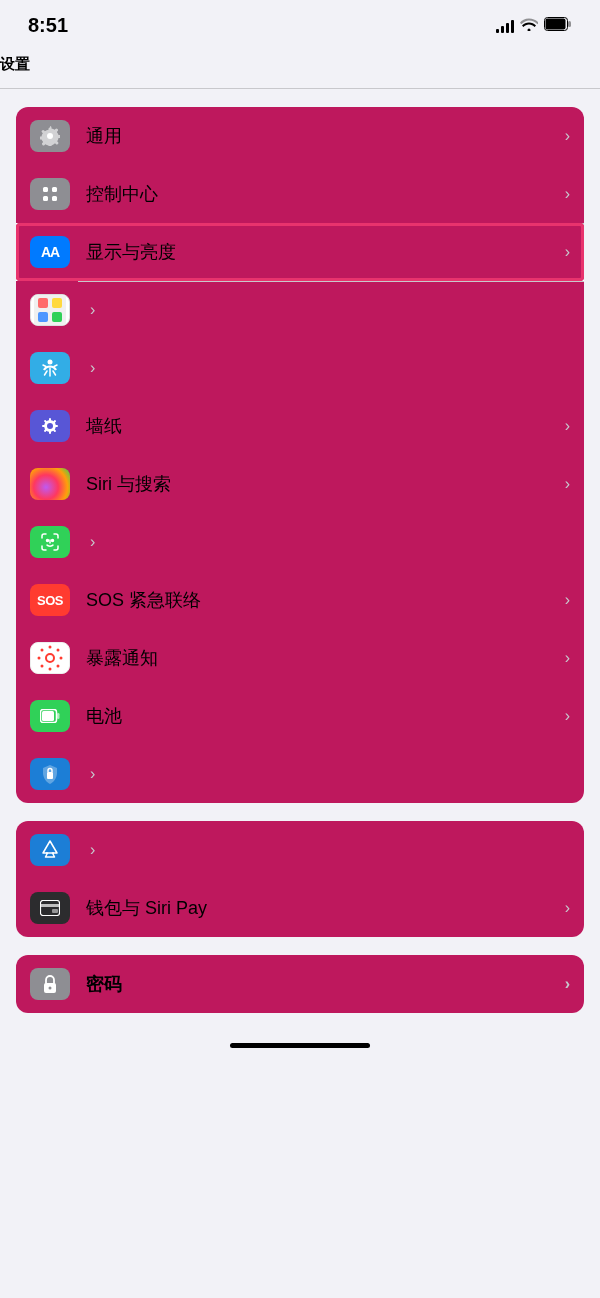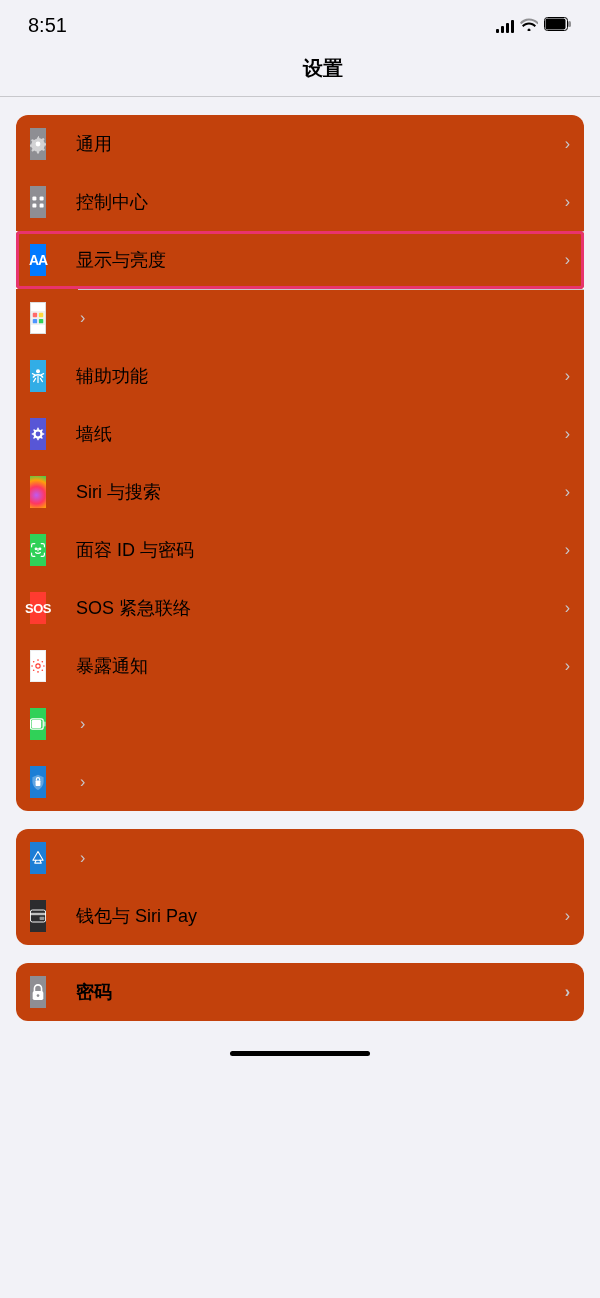--- a/index.html
+++ b/index.html
@@ -16,21 +16,21 @@
     
     .status-bar {
       display: flex;
       justify-content: space-between;
       align-items: center;
       padding: 14px 28px 8px 28px;
       background: #f2f2f7;
     }
     .status-time {
       font-size: 20px;
-      font-weight: 400;
+      font-weight: 700;
       color: #000;
     }
     .status-icons {
       display: flex;
       align-items: center;
       gap: 6px;
     }
     .signal-bars {
       display: flex;
       align-items: flex-end;
@@ -38,42 +38,41 @@
       height: 14px;
     }
     .signal-bar {
       width: 3px;
       background: #000;
       border-radius: 1px;
     }
 
     
     .page-title {
-      text-align: center;
-      font-size: 20px;
+      text-align: left;
+      font-size: 15px;
       font-weight: 600;
       color: #000;
       padding: 10px 0 14px 0;
       background: #f2f2f7;
-      margin-left: 46px;
     }
 
     
     .settings-group {
       background: #fff;
       border-radius: 12px;
       margin: 18px 16px;
       overflow: hidden;
     }
 
     .settings-row {
       display: flex;
       align-items: center;
       padding: 10px 14px 10px 14px;
-      background: #c2410c;
+      background: #be185d;
       position: relative;
       cursor: pointer;
       min-height: 58px;
     }
     .settings-row:not(:last-child)::after {
       content: '';
       position: absolute;
       bottom: 0;
       left: 62px;
       right: 0;
@@ -83,27 +82,27 @@
 
     
     .settings-row.highlighted {
       outline: 3px solid #e8336d;
       outline-offset: -3px;
       border-radius: 4px;
       z-index: 2;
     }
 
     .row-icon {
-      width: 16px;
+      width: 40px;
       height: 32px;
-      border-radius: 0;
+      border-radius: 8px;
       display: flex;
       align-items: center;
       justify-content: center;
-      margin-right: 30px;
+      margin-right: 16px;
       flex-shrink: 0;
       font-size: 18px;
       color: #fff;
       font-weight: bold;
     }
 
     .row-label {
       flex: 1;
       font-size: 18px;
       color: #000;
@@ -231,21 +230,20 @@
 
   <div class="settings-row">
     <div class="row-icon icon-teal">
       <svg width="20" height="20" viewBox="0 0 20 20" fill="white">
         <circle cx="10" cy="4" r="2.5"></circle>
         <path d="M10 7.5C7 7.5 4.5 9 3 11.5l2 1C6 10.5 7.8 9.5 10 9.5s4 1 5 3l2-1C15.5 9 13 7.5 10 7.5z"></path>
         <path d="M10 10v8M7 13l-2.5 4M13 13l2.5 4" stroke="white" stroke-width="1.5" fill="none" stroke-linecap="round"></path>
         <path d="M6 8.5L3 7M14 8.5l3-1.5" stroke="white" stroke-width="1.5" fill="none" stroke-linecap="round"></path>
       </svg>
     </div>
-    <span class="row-label">辅助功能</span>
     <span class="chevron">›</span>
   </div>
 
   <div class="settings-row">
     <div class="row-icon" style="background:#5856d6;">
       <svg width="20" height="20" viewBox="0 0 20 20" fill="white">
         <path d="M10 2a1 1 0 0 1 1 1v1.27a5 5 0 0 1 2.46 1l.9-.9a1 1 0 0 1 1.41 1.41l-.9.9A5 5 0 0 1 15.73 9H17a1 1 0 0 1 0 2h-1.27a5 5 0 0 1-1 2.46l.9.9a1 1 0 0 1-1.41 1.41l-.9-.9A5 5 0 0 1 11 15.73V17a1 1 0 0 1-2 0v-1.27a5 5 0 0 1-2.46-1l-.9.9a1 1 0 0 1-1.41-1.41l.9-.9A5 5 0 0 1 4.27 11H3a1 1 0 0 1 0-2h1.27a5 5 0 0 1 1-2.46l-.9-.9a1 1 0 0 1 1.41-1.41l.9.9A5 5 0 0 1 9 4.27V3a1 1 0 0 1 1-1zm0 5a3 3 0 1 0 0 6 3 3 0 0 0 0-6z"></path>
       </svg>
     </div>
     <span class="row-label">墙纸</span>
@@ -262,21 +260,20 @@
   <div class="settings-row">
     <div class="row-icon icon-faceid">
       <svg width="20" height="20" viewBox="0 0 20 20" fill="none" stroke="white" stroke-width="1.5" stroke-linecap="round">
         <path d="M6 2H4a2 2 0 0 0-2 2v2M14 2h2a2 2 0 0 1 2 2v2M6 18H4a2 2 0 0 1-2-2v-2M14 18h2a2 2 0 0 0 2-2v-2"></path>
         <circle cx="7.5" cy="8.5" r="1" fill="white"></circle>
         <circle cx="12.5" cy="8.5" r="1" fill="white"></circle>
         <path d="M7 13c1 1.5 5 1.5 6 0"></path>
         <path d="M10 8v3"></path>
       </svg>
     </div>
-    <span class="row-label">面容 ID 与密码</span>
     <span class="chevron">›</span>
   </div>
 
   <div class="settings-row">
     <div class="row-icon icon-sos">
       <span class="sos-text">SOS</span>
     </div>
     <span class="row-label">SOS 紧急联络</span>
     <span class="chevron">›</span>
   </div>
@@ -300,20 +297,21 @@
   </div>
 
   <div class="settings-row">
     <div class="row-icon icon-battery">
       <svg width="20" height="14" viewBox="0 0 20 14">
         <rect x="0.5" y="0.5" width="16" height="13" rx="2.5" fill="none" stroke="white" stroke-width="1.5"></rect>
         <rect x="2" y="2" width="12" height="10" rx="1.5" fill="white"></rect>
         <rect x="17" y="4" width="2.5" height="6" rx="1.25" fill="white" opacity="0.6"></rect>
       </svg>
     </div>
+    <span class="row-label">电池</span>
     <span class="chevron">›</span>
   </div>
 
   <div class="settings-row">
     <div class="row-icon icon-privacy">
       <svg width="20" height="20" viewBox="0 0 20 20" fill="white">
         <path d="M10 1L3 4v5c0 5 3.5 9.5 7 11 3.5-1.5 7-6 7-11V4L10 1z" opacity="0.3"></path>
         <rect x="7" y="8" width="6" height="7" rx="1"></rect>
         <path d="M8 8V6.5a2 2 0 1 1 4 0V8" stroke="white" stroke-width="1.5" fill="none"></path>
       </svg>

